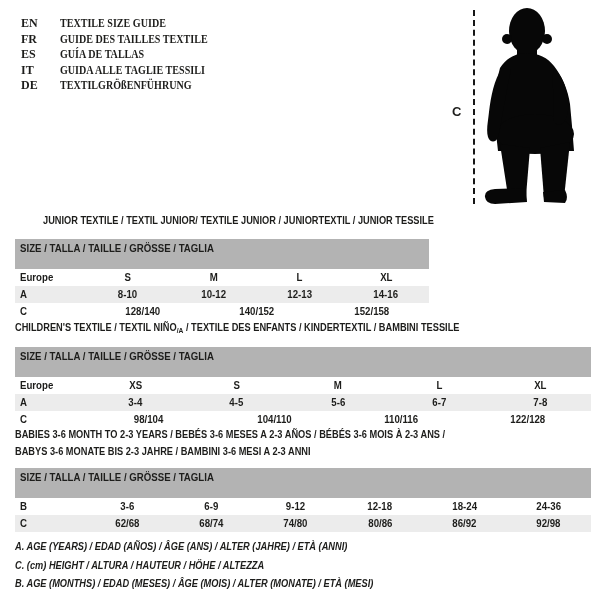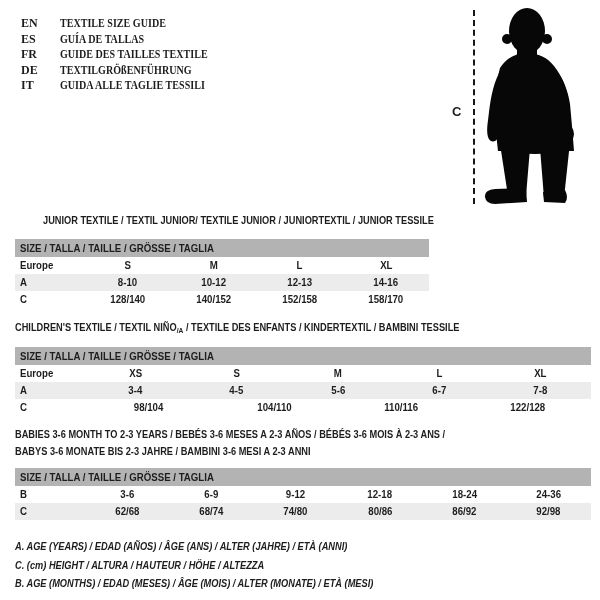--- a/index.html
+++ b/index.html
@@ -27,52 +27,52 @@
   .lang-code{width:39px;}
   
   .dash-line{position:absolute;left:473px;top:10px;height:194px;border-left:2px dashed #161616;}
   .fig-label{position:absolute;left:452px;top:104px;font-size:13px;font-weight:700;}
   .baby{position:absolute;left:480px;top:6px;}
   
   .sec-title{position:absolute;left:15px;font-size:11px;font-weight:700;white-space:nowrap;}
   .sub{font-size:8px;vertical-align:-2px;}
   
   .stable{position:absolute;left:15px;font-size:11.5px;font-weight:700;}
-  .thead{height:18px;line-height:18px;background:var(--header-bar);padding-left:5px;font-size:11.5px;}
+  .thead{height:30px;line-height:18px;background:var(--header-bar);padding-left:5px;font-size:11.5px;}
   .trow{display:flex;height:17px;line-height:17px;align-items:flex-end;}
   .stable > div:nth-child(3){background:var(--row-shaded);}
   .cl{width:70px;padding-left:5px;}
   .cc{flex:1;text-align:center;}
   
   .footnotes{position:absolute;left:15px;top:537px;font-style:italic;}
   .fnote{height:18.5px;line-height:18.5px;font-size:11px;font-weight:700;white-space:nowrap;}
 </style>
 </head>
 <body>
 
 <div class="lang-block">
   <div class="lang-row">
     <span class="lang-code">EN</span>
     <span class="cx">TEXTILE SIZE GUIDE</span>
   </div>
   <div class="lang-row">
+    <span class="lang-code">FR</span>
+    <span class="cx">GUIDE DES TAILLES TEXTILE</span>
+  </div>
+  <div class="lang-row">
     <span class="lang-code">ES</span>
     <span class="cx">GUÍA DE TALLAS</span>
   </div>
   <div class="lang-row">
-    <span class="lang-code">FR</span>
-    <span class="cx">GUIDE DES TAILLES TEXTILE</span>
+    <span class="lang-code">IT</span>
+    <span class="cx">GUIDA ALLE TAGLIE TESSILI</span>
   </div>
   <div class="lang-row">
     <span class="lang-code">DE</span>
     <span class="cx">TEXTILGRÖßENFÜHRUNG</span>
-  </div>
-  <div class="lang-row">
-    <span class="lang-code">IT</span>
-    <span class="cx">GUIDA ALLE TAGLIE TESSILI</span>
   </div>
 </div>
 
 <div class="dash-line"></div>
 <div class="fig-label">C</div>
 <svg class="baby" width="118" height="200" viewBox="0 0 118 200" fill="#070707">
   <ellipse cx="47" cy="25" rx="18" ry="23"></ellipse>
   <circle cx="27" cy="33" r="5"></circle>
   <circle cx="67" cy="33" r="5"></circle>
   <rect x="37" y="40" width="20" height="12"></rect>
@@ -105,21 +105,20 @@
     <span class="cc"><span class="cxc">8-10</span></span>
     <span class="cc"><span class="cxc">10-12</span></span>
     <span class="cc"><span class="cxc">12-13</span></span>
     <span class="cc"><span class="cxc">14-16</span></span>
   </div>
   <div class="trow">
     <span class="cl"><span class="cx">C</span></span>
     <span class="cc"><span class="cxc">128/140</span></span>
     <span class="cc"><span class="cxc">140/152</span></span>
     <span class="cc"><span class="cxc">152/158</span></span>
-    <span class="cc"><span class="cxc">158/170</span></span>
   </div>
 </div>
 
 <div class="sec-title" style="top:321px;">
   <span class="cx"><span>CHILDREN'S TEXTILE / TEXTIL NIÑO</span><span class="sub">/A</span><span> / TEXTILE DES ENFANTS / KINDERTEXTIL / BAMBINI TESSILE</span></span>
 </div>
 <div class="stable" style="top:347px;width:576px;">
   <div class="thead">
     <span class="cx">SIZE / TALLA / TAILLE / GRÖSSE / TAGLIA</span>
   </div>

